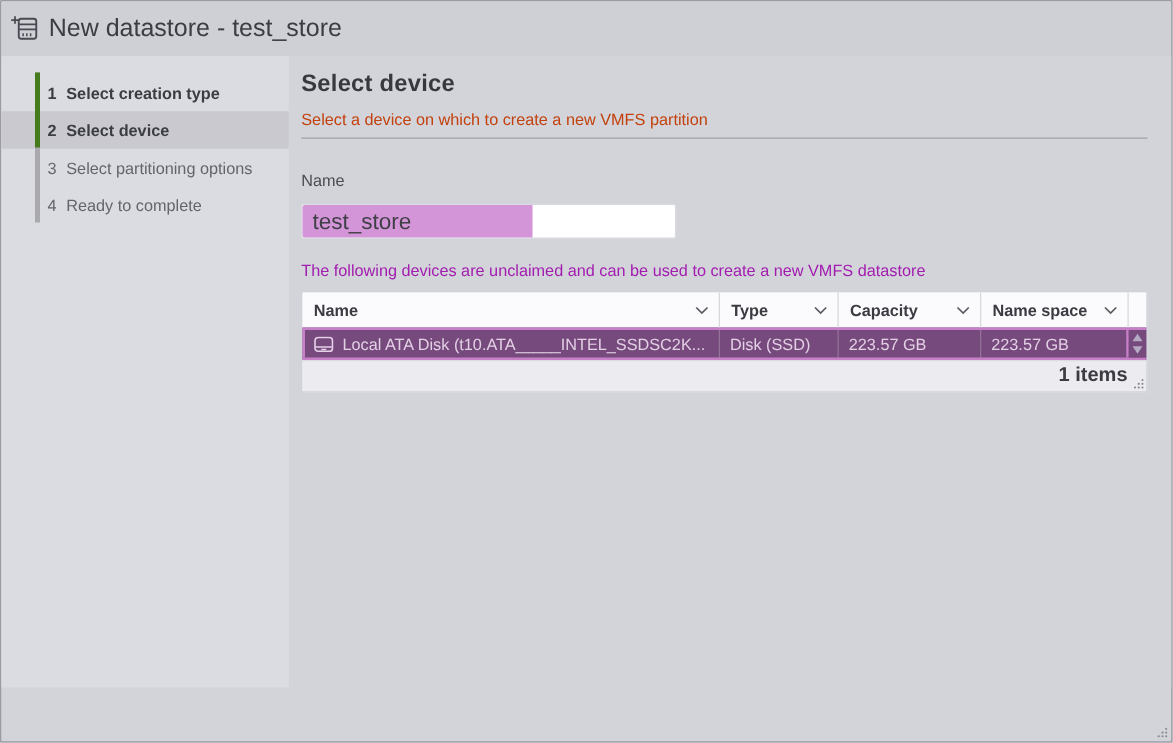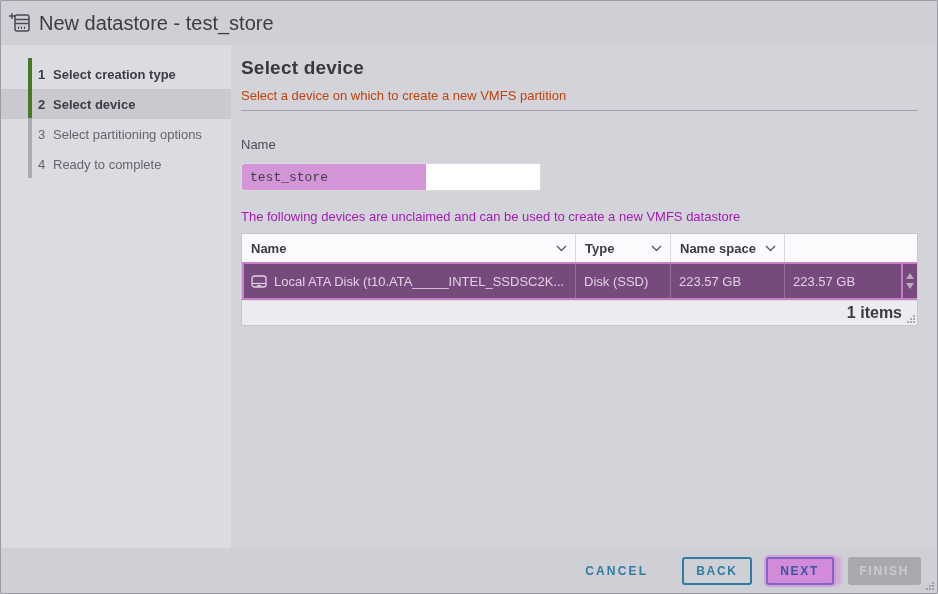--- a/index.html
+++ b/index.html
@@ -29,32 +29,32 @@
   
   .main { flex:1; padding:12px 21px 0 10px; background:#d3d4da; }
   .main h1 { font-size:19px; font-weight:600; color:#38383f; margin-bottom:9px; letter-spacing:0.2px; }
   .subheading { font-size:13px; color:#c2410c; margin-bottom:7px; }
   .rule { border:none; border-top:1px solid #9fa0aa; }
   .field-label { margin-top:26px; font-size:13px; color:#4b4b53; }
   .name-wrap { position:relative; width:300px; height:28px; margin-top:11px; background:#ffffff; border:1px solid #d9d9df; border-radius:2px; }
   .name-selection { position:absolute; left:0; top:0; bottom:0; width:184px; background:var(--selection_pink); border-radius:2px 0 0 2px; }
   .name-input {
     position:relative; width:100%; height:100%; border:none; background:transparent;
-    font-family:Liberation Mono, monospace; font-size:13px; color:#3f3f46; padding:0 8px; outline:none;
+    font-family:Liberation Sans, sans-serif; font-size:18px; color:#3f3f46; padding:0 8px; outline:none;
   }
   .devices-note { margin-top:18px; font-size:13px; color:#a21caf; }
   
   .tbl { width:677px; margin-top:9px; border:1px solid #c5c6ce; background:#fff; }
   .grid-cols { display:grid; grid-template-columns:334px 95px 114px 118px 14px; }
   .tbl-header { height:28px; background:#fbfbfd; }
   .th { display:flex; align-items:center; justify-content:space-between; padding:0 8px 0 9px;
         font-size:13px; font-weight:bold; color:#3b3b42; border-right:1px solid #d7d7de; cursor:pointer; }
   .th:last-child, .th.no-border { border-right:none; }
   .chev { width:11px; height:7px; flex:none; margin-left:4px; }
-  .tbl-row { height:38px; background:var(--row_bg); border-top:2px solid var(--row_border); border-bottom:2px solid var(--row_border); cursor:pointer; }
+  .tbl-row { height:26px; background:var(--row_bg); border-top:2px solid var(--row_border); border-bottom:2px solid var(--row_border); cursor:pointer; }
   .td { display:flex; align-items:center; padding:0 8px; font-size:13px; color:#e3d0e5;
         border-right:1px solid rgba(255,255,255,0.22); overflow:hidden; white-space:nowrap; }
   .td.first { border-left:2px solid var(--row_border); gap:7px; padding-left:7px; }
   .td.last-data { border-right:2px solid var(--row_border); }
   .disk-ic { flex:none; }
   .vscroll { display:flex; flex-direction:column; align-items:center; justify-content:center; gap:4px; background:var(--row_bg); cursor:pointer; }
   .arr-up { width:0; height:0; border-left:4px solid transparent; border-right:4px solid transparent; border-bottom:6px solid #b4aac4; }
   .arr-dn { width:0; height:0; border-left:4px solid transparent; border-right:4px solid transparent; border-top:6px solid #b4aac4; }
   .tbl-footer { height:25px; background:#ebebf0; border-top:1px solid #dcdce2; display:flex; align-items:center;
         justify-content:flex-end; padding-right:15px; font-size:16px; font-weight:bold; color:#3b3b42; position:relative; }
@@ -135,20 +135,26 @@
                 <path d="M1 1 L5.5 5.5 L10 1" fill="none" stroke="#5a5a62" stroke-width="1.4"></path>
               </svg>
           </div>
           <div class="th">
             <span>Type</span>
             <svg class="chev" viewBox="0 0 11 7">
                 <path d="M1 1 L5.5 5.5 L10 1" fill="none" stroke="#5a5a62" stroke-width="1.4"></path>
               </svg>
           </div>
           <div class="th">
+            <span>Capacity</span>
+            <svg class="chev" viewBox="0 0 11 7">
+                <path d="M1 1 L5.5 5.5 L10 1" fill="none" stroke="#5a5a62" stroke-width="1.4"></path>
+              </svg>
+          </div>
+          <div class="th">
             <span>Name space</span>
             <svg class="chev" viewBox="0 0 11 7">
                 <path d="M1 1 L5.5 5.5 L10 1" fill="none" stroke="#5a5a62" stroke-width="1.4"></path>
               </svg>
           </div>
           <div class="th no-border"></div>
         </div>
 
         <div class="tbl-row grid-cols">
           <div class="td first">
@@ -176,26 +182,20 @@
             <circle cx="4" cy="4" r="0.9" fill="#8a8a92"></circle>
               <circle cx="7" cy="7" r="0.9" fill="#8a8a92"></circle>
             <circle cx="4" cy="7" r="0.9" fill="#8a8a92"></circle>
               <circle cx="1" cy="7" r="0.9" fill="#8a8a92"></circle>
           </svg>
         </div>
       </div>
     </div>
   </div>
 
-  <div class="footer">
-    <button class="btn btn-cancel">CANCEL</button>
-    <button class="btn btn-back">BACK</button>
-    <button class="btn btn-next">NEXT</button>
-    <button class="btn btn-finish" disabled="">FINISH</button>
-  </div>
 
   <svg class="dlg-grip" width="9" height="9" viewBox="0 0 9 9">
     <circle cx="8" cy="2" r="0.9" fill="#8a8a92"></circle>
       <circle cx="8" cy="5" r="0.9" fill="#8a8a92"></circle>
     <circle cx="5" cy="5" r="0.9" fill="#8a8a92"></circle>
       <circle cx="8" cy="8" r="0.9" fill="#8a8a92"></circle>
     <circle cx="5" cy="8" r="0.9" fill="#8a8a92"></circle>
       <circle cx="2" cy="8" r="0.9" fill="#8a8a92"></circle>
   </svg>
 </div>

